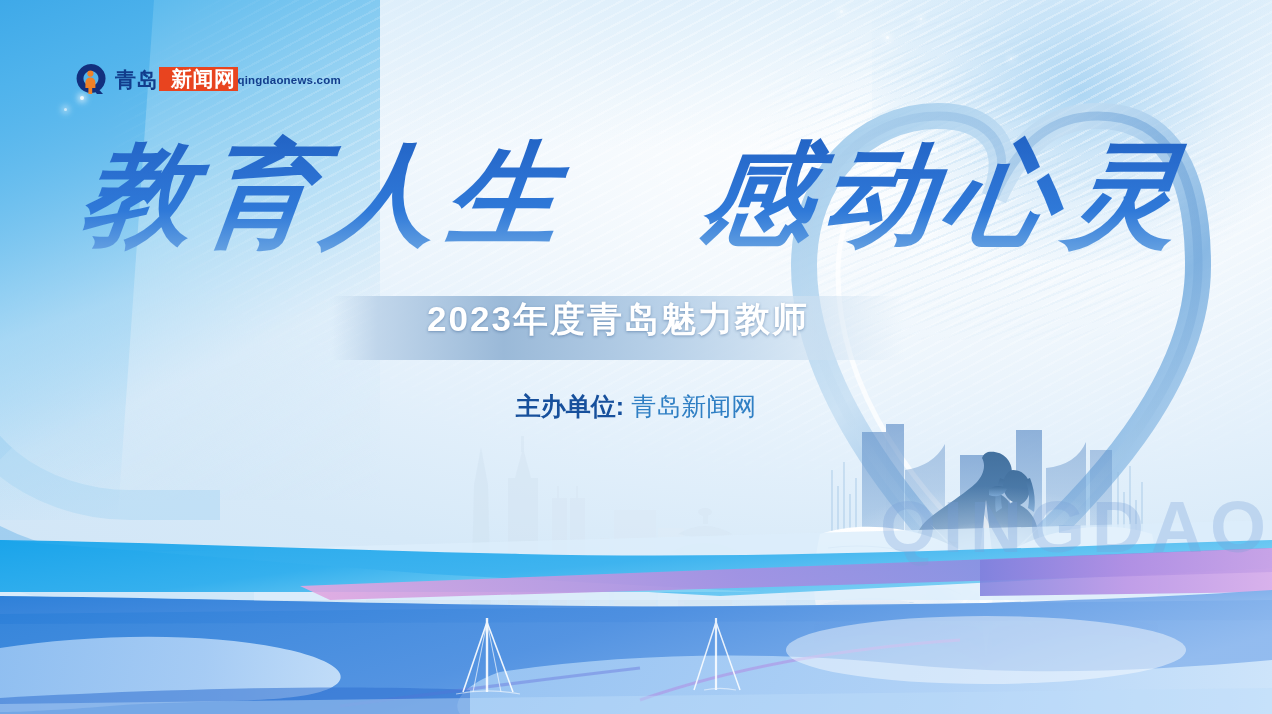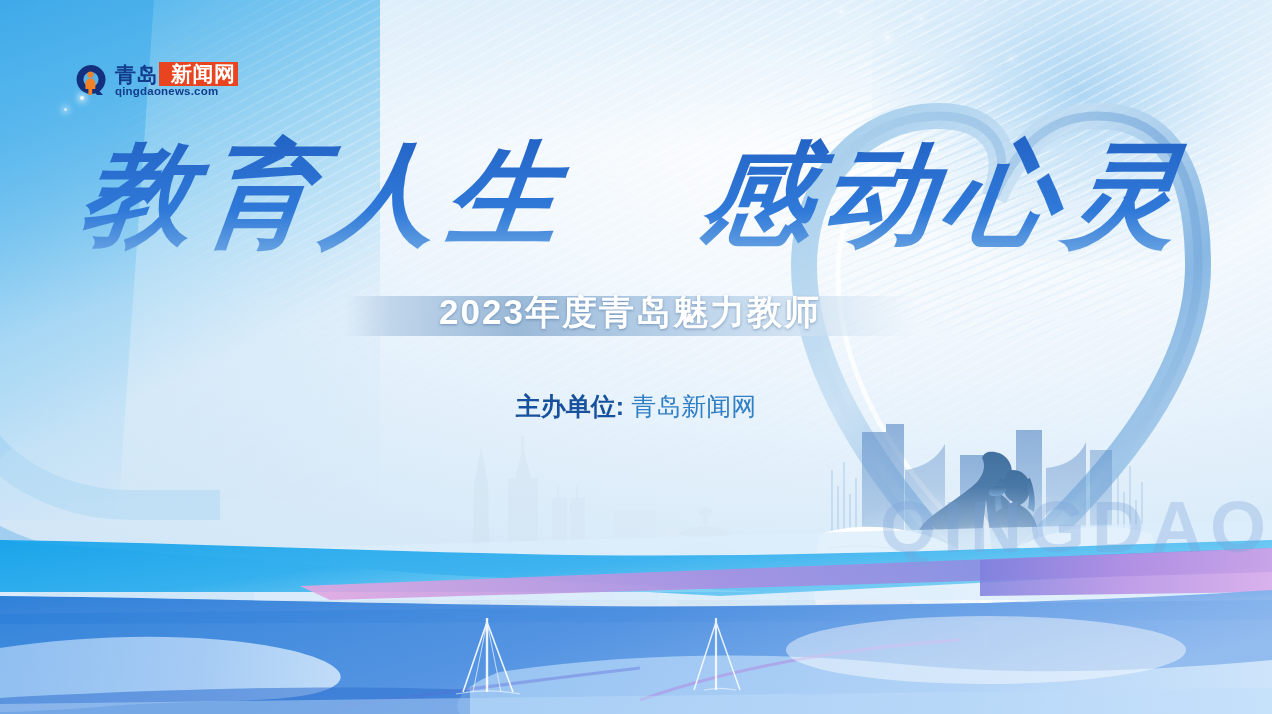--- a/index.html
+++ b/index.html
@@ -76,53 +76,53 @@
 
   
   .sparkle{position:absolute;border-radius:50%;background:#fff;box-shadow:0 0 6px 2px rgba(255,255,255,.9);}
 
   
   .logo{
     position:absolute;left:74px;top:62px;
     display:flex;align-items:center;gap:7px;
   }
   .logo-mark{position:relative;width:34px;height:34px;flex:none;}
-  .logo-text{display:flex;flex-direction:column;line-height:1;justify-content:flex-end;}
+  .logo-text{display:flex;flex-direction:row;line-height:1;justify-content:flex-end;}
   .logo-cn{display:flex;align-items:center;font-size:21px;font-weight:bold;letter-spacing:.5px;}
   .logo-cn .blue{color:#123d8c;}
   .logo-cn .redbox{color:#ffffff;background:#e8441f;padding:1px 2px 2px 12px;margin-left:1px;}
-  .logo-url{font-size:11.5px;color:#123d8c;letter-spacing:.2px;margin-top:0;font-weight:bold;}
+  .logo-url{font-size:11.5px;color:#123d8c;letter-spacing:.2px;margin-top:8px;font-weight:bold;}
 
   
   .title{
     position:absolute;left:0;top:120px;width:1272px;
     text-align:center;
     font-family:"DejaVu Serif","Liberation Serif",serif;
     font-size:112px;font-weight:bold;font-style:italic;
     letter-spacing:10px;
     background:linear-gradient(180deg,#1f5fc0 0%,#2a6fd0 35%,#2f79d8 60%,#7fb4e6 100%);
     -webkit-background-clip:text;background-clip:text;
     color:transparent;
     text-shadow:none;
     white-space:nowrap;
     transform:skewX(-7deg);
   }
   .title .gap{display:inline-block;width:34px;}
 
   
   .subbar{
-    position:absolute;left:344px;top:296px;width:572px;height:40px;
+    position:absolute;left:332px;top:296px;width:572px;height:64px;
     background:linear-gradient(90deg,
       rgba(214,229,243,0) 0%,
       rgba(186,209,232,.85) 8%,
       rgba(150,182,214,.95) 30%,
       rgba(176,203,229,.92) 55%,
       rgba(205,224,241,.8) 80%,
       rgba(226,238,249,0) 100%);
-    display:flex;align-items:flex-end;justify-content:center;
+    display:flex;align-items:flex-start;justify-content:center;
   }
   .subbar-text{
     font-size:35px;font-weight:bold;color:#ffffff;letter-spacing:2px;
     text-shadow:0 1px 3px rgba(40,80,130,.45);
     white-space:nowrap;
   }
 
   
   .organizer{
     position:absolute;left:0;top:370px;width:1272px;text-align:center;

